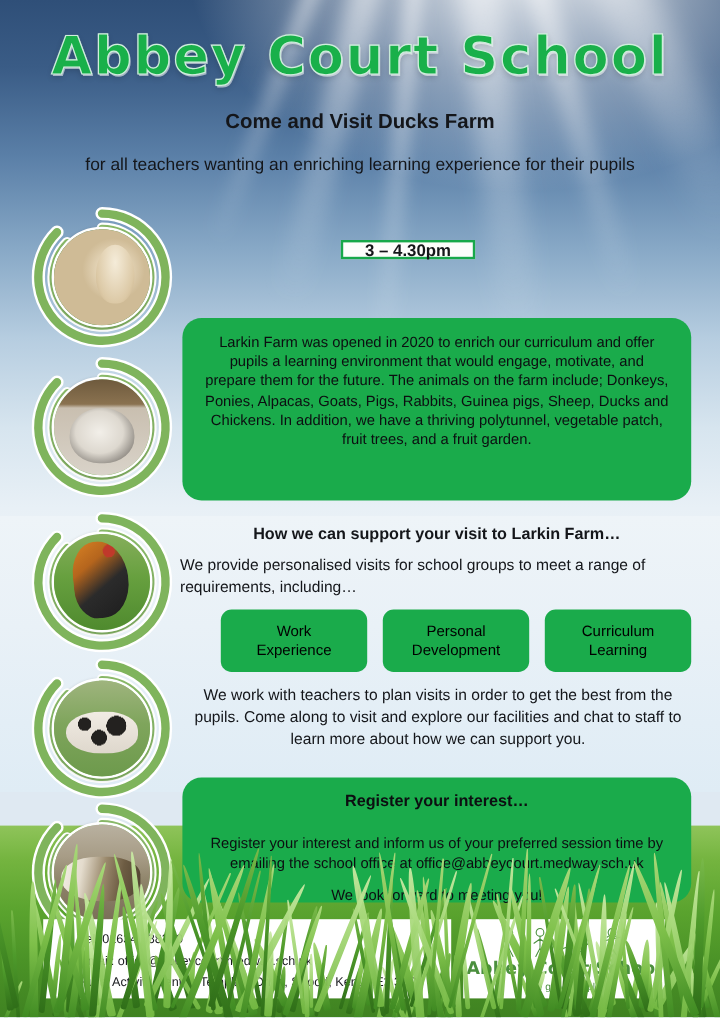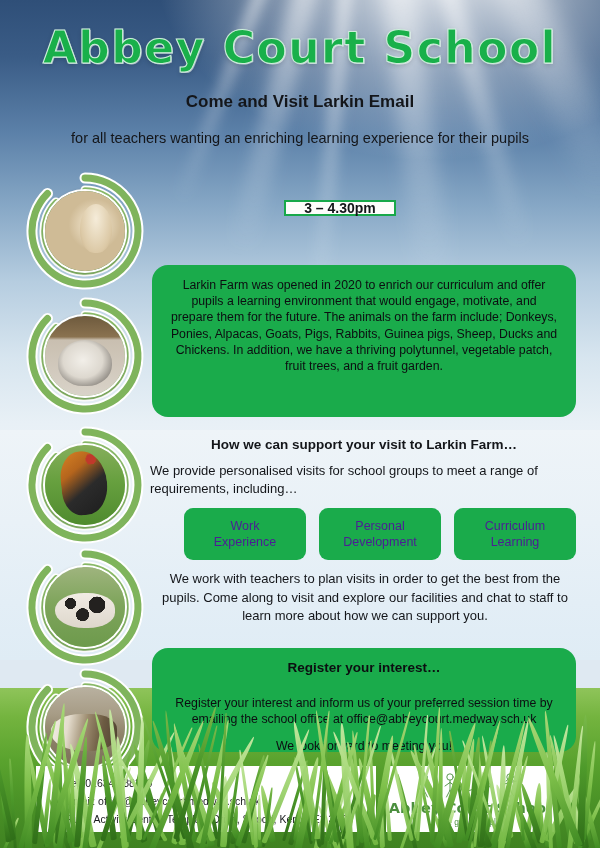--- a/index.html
+++ b/index.html
@@ -142,21 +142,21 @@
   }
   .pillars {
     position:absolute; left:184px; top:508px; width:392px; height:52px;
     display:flex; justify-content:space-between;
   }
   .pillar {
     width:122px; height:52px;
     background:#1aab4b; border-radius:9px;
     display:flex; flex-direction:column;
     align-items:center; justify-content:center;
-    font-size:12.5px; line-height:16px; color:#4c1d95;
+    font-size:12.5px; line-height:16px; color:#000000;
   }
   .support-foot {
     position:absolute; left:150px; top:570px; width:430px;
     text-align:center; font-size:13px; line-height:18.5px; color:#14161a;
   }
 
   
   .photo-slot { position:absolute; width:118px; height:118px; }
   .swirl {
     position:absolute; left:0; top:0; width:118px; height:118px;
@@ -464,21 +464,21 @@
         <div class="blade dark" style="left: 478.741px; height: 105.639px; width: 4.52294px; bottom: 1.3053px; transform: rotate(-2.35563deg) skewX(-7.47359deg); z-index: 106;"></div>
         <div class="blade light" style="left: 508.152px; height: 55.4401px; width: 6.12919px; bottom: 9.88678px; transform: rotate(-21.8062deg) skewX(-7.11316deg); z-index: 55;"></div>
         <div class="blade dark" style="left: 13.8378px; height: 93.155px; width: 2.73012px; bottom: -3.81879px; transform: rotate(2.77446deg) skewX(6.17893deg); z-index: 93;"></div>
         <div class="blade " style="left: 310.763px; height: 131.219px; width: 3.35675px; bottom: 7.16573px; transform: rotate(3.13104deg) skewX(-4.14437deg); z-index: 131;"></div>
         <div class="blade light" style="left: 387.872px; height: 55.0581px; width: 4.42435px; bottom: 6.86975px; transform: rotate(1.54999deg) skewX(5.9805deg); z-index: 55;"></div>
         <div class="blade dark" style="left: 175.548px; height: 130.583px; width: 4.11024px; bottom: 6.89502px; transform: rotate(-12.3026deg) skewX(-6.98895deg); z-index: 131;"></div>
       </div>
   </div>
 
   <div class="school-title">Abbey Court School</div>
-  <div class="subtitle-1">Come and Visit Larkin Email</div>
+  <div class="subtitle-1">Come and Visit Ducks Farm</div>
   <div class="subtitle-2">for all teachers wanting an enriching learning experience for their pupils</div>
 
   <div class="time-box">3 – 4.30pm</div>
 
   <div class="photo-slot" style="left:26px; top:172px;">
     <svg class="swirl" viewBox="0 0 118 118">
       <path d="M59 6 a53 53 0 1 1 -37.5 15.5" fill="none" stroke="#ffffff" stroke-width="11" stroke-linecap="round"></path>
       <path d="M59 6 a53 53 0 1 1 -37.5 15.5" fill="none" stroke="#7fb45c" stroke-width="7" stroke-linecap="round"></path>
       <path d="M59 18 a41 41 0 1 1 -29 12" fill="none" stroke="#ffffff" stroke-width="9" stroke-linecap="round"></path>
       <path d="M59 18 a41 41 0 1 1 -29 12" fill="none" stroke="#8cbd6b" stroke-width="5.5" stroke-linecap="round"></path>

